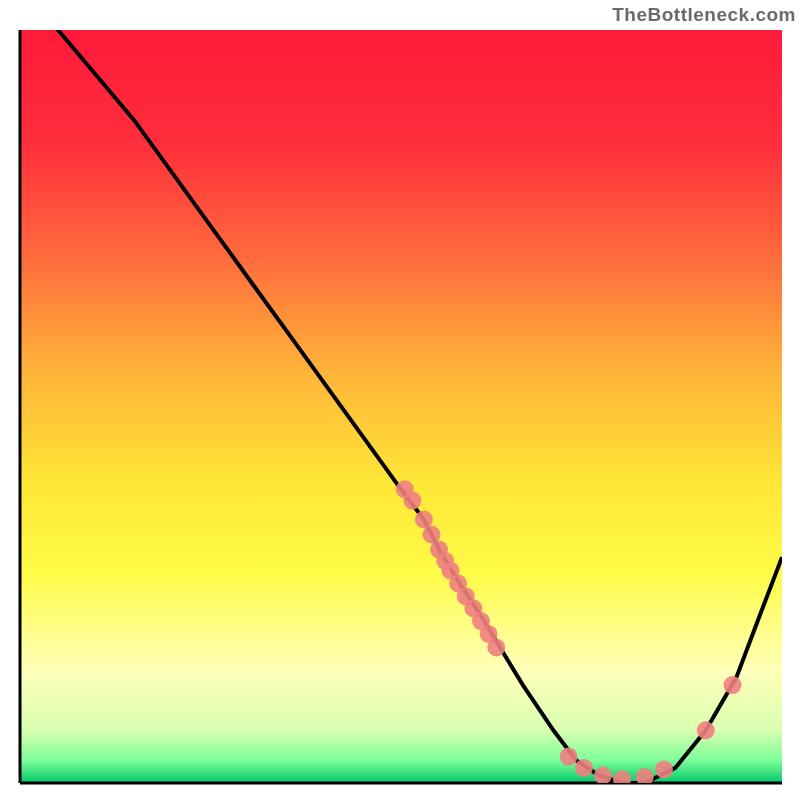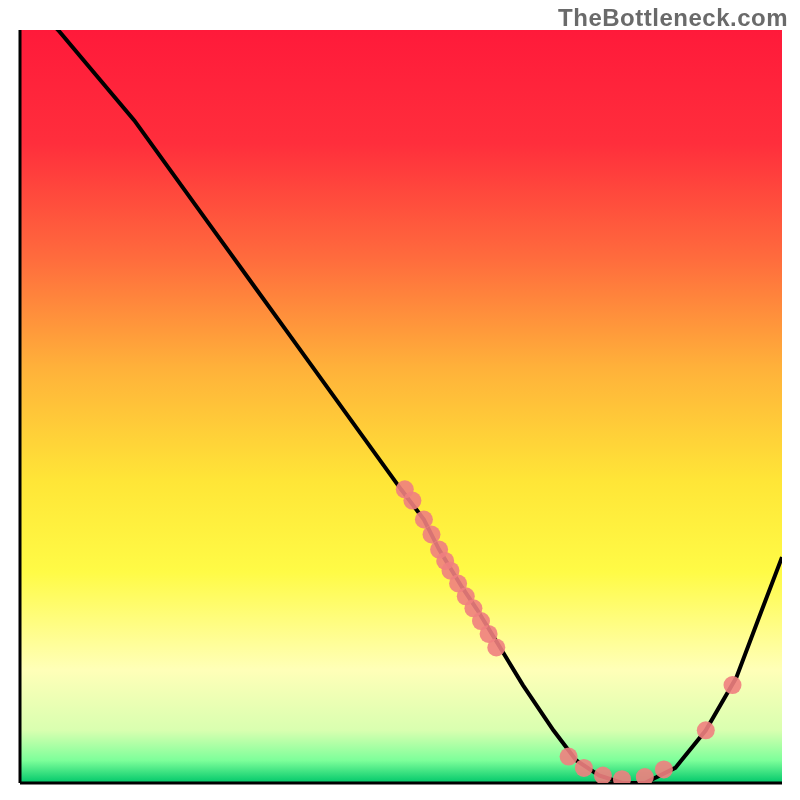--- a/index.html
+++ b/index.html
@@ -12,22 +12,22 @@
     background: #ffffff;
   }
   .wrap {
     position: relative;
     width: 800px;
     height: 800px;
   }
   .attribution {
     position: absolute;
     top: 4px;
-    right: 12px;
-    font-size: 24px;
+    right: 4px;
+    font-size: 19px;
     font-weight: 600;
     color: #6a6a6a;
     letter-spacing: 0.5px;
   }
   svg {
     display: block;
   }
 </style>
 </head>
 <body>

